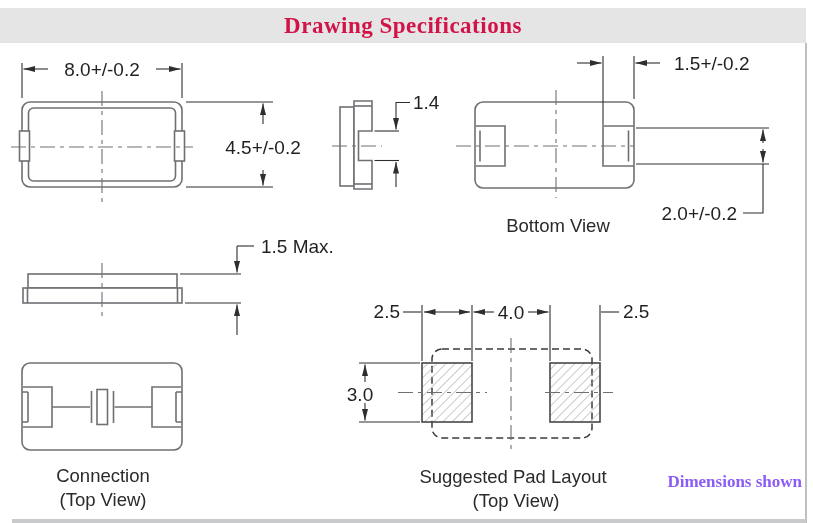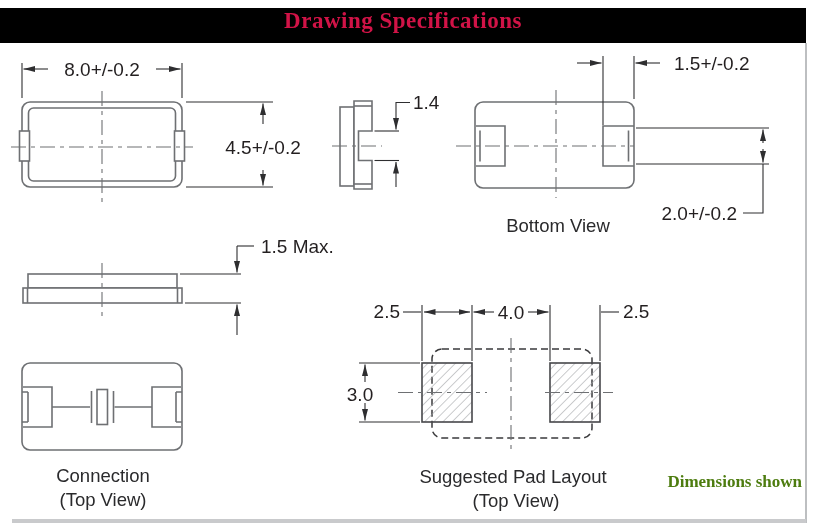--- a/index.html
+++ b/index.html
@@ -1,26 +1,26 @@
 <!DOCTYPE html>
 <html><head>
 <meta charset="utf-8">
 <style>
   html,body{margin:0;padding:0;background:#fff;}
   .page{position:relative;width:813px;height:523px;background:#ffffff;overflow:hidden;
         font-family:"Liberation Sans",sans-serif;}
-  .title-bar{position:absolute;left:0;top:8px;width:806px;height:35px;background:#000000;
-             display:flex;align-items:flex-start;justify-content:center;}
+  .title-bar{position:absolute;left:0;top:8px;width:806px;height:35px;background:#e5e5e5;
+             display:flex;align-items:center;justify-content:center;}
   .title-text{font-family:"Liberation Serif",serif;font-weight:bold;font-size:23px;
               letter-spacing:.5px;color:#d11347;}
   .right-border{position:absolute;left:805px;top:43px;width:2px;height:480px;background:#bdbfc1;}
   .bottom-strip{position:absolute;left:12px;top:519px;width:794px;height:4px;background:#c9cacc;}
   .dim-note{position:absolute;left:520px;top:471px;width:282px;text-align:right;
             font-family:"Liberation Serif",serif;font-weight:bold;font-size:17px;
-            line-height:22px;color:#4d7c0f;}
+            line-height:22px;color:#8b5cf6;}
   svg.art{position:absolute;left:0;top:0;}
   .part{fill:#ffffff;stroke:#6e7073;stroke-width:1.6;}
   .partline{fill:none;stroke:#6e7073;stroke-width:1.6;}
   .cl{fill:none;stroke:#6e7073;stroke-width:1.1;stroke-dasharray:15 5 4 5;}
   .dim{fill:none;stroke:#2e2e30;stroke-width:1.1;}
   .art text{font-family:"Liberation Sans",sans-serif;fill:#231f20;font-size:19px;}
   .art text.vlabel{font-size:18.5px;fill:#2a2a2c;}
   .padrect{fill:url(#hatch);stroke:#46474a;stroke-width:1.6;}
   .ghost{fill:none;stroke:#3a3a3c;stroke-width:1.5;stroke-dasharray:7 4;}
 </style>

